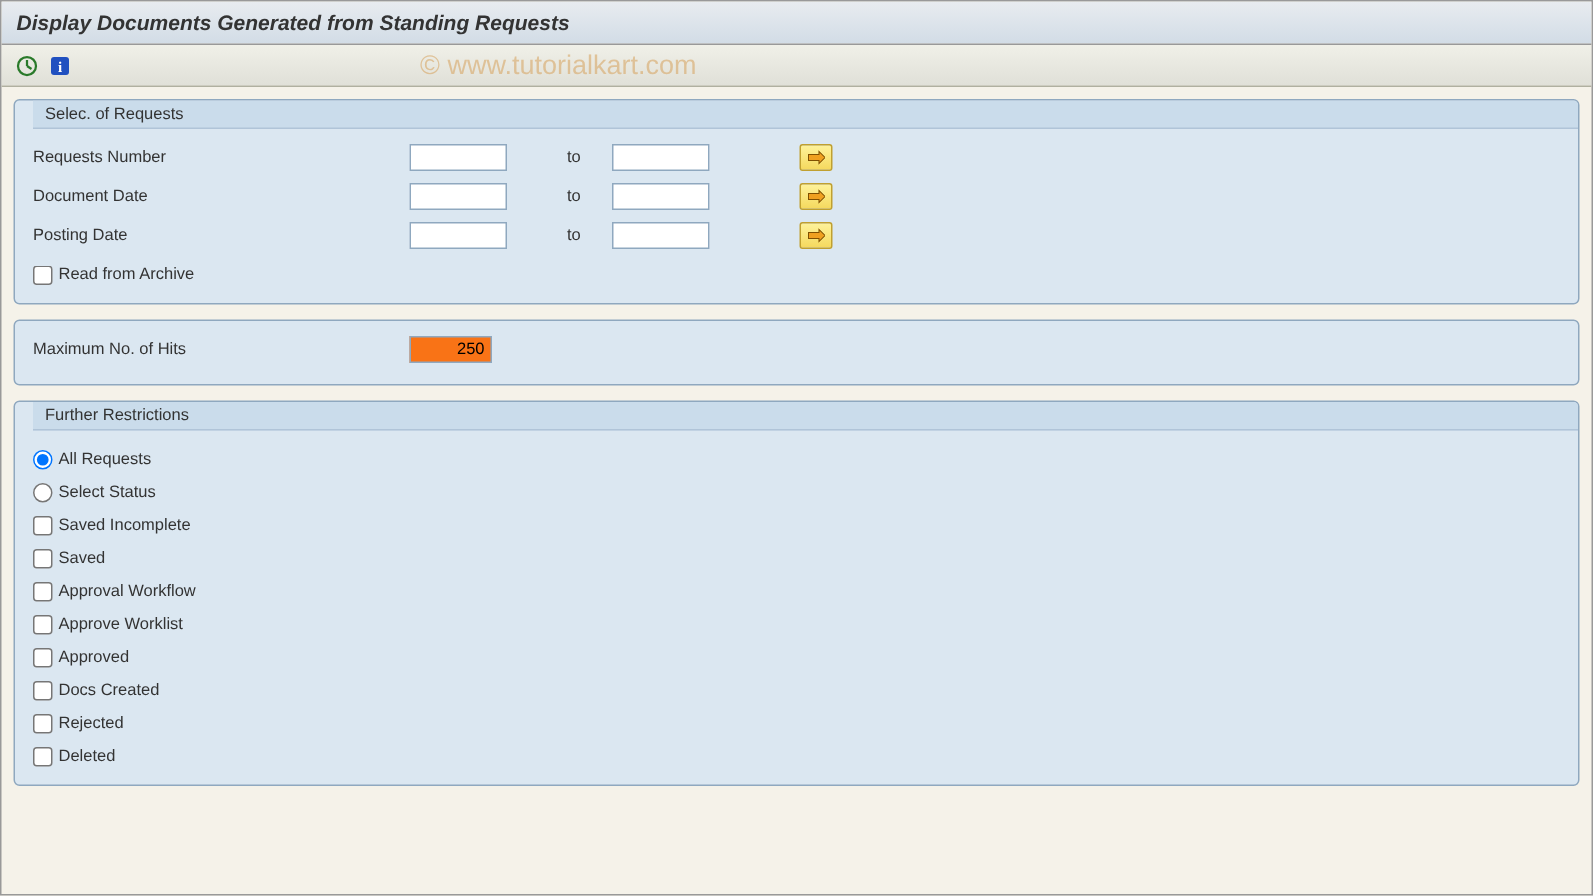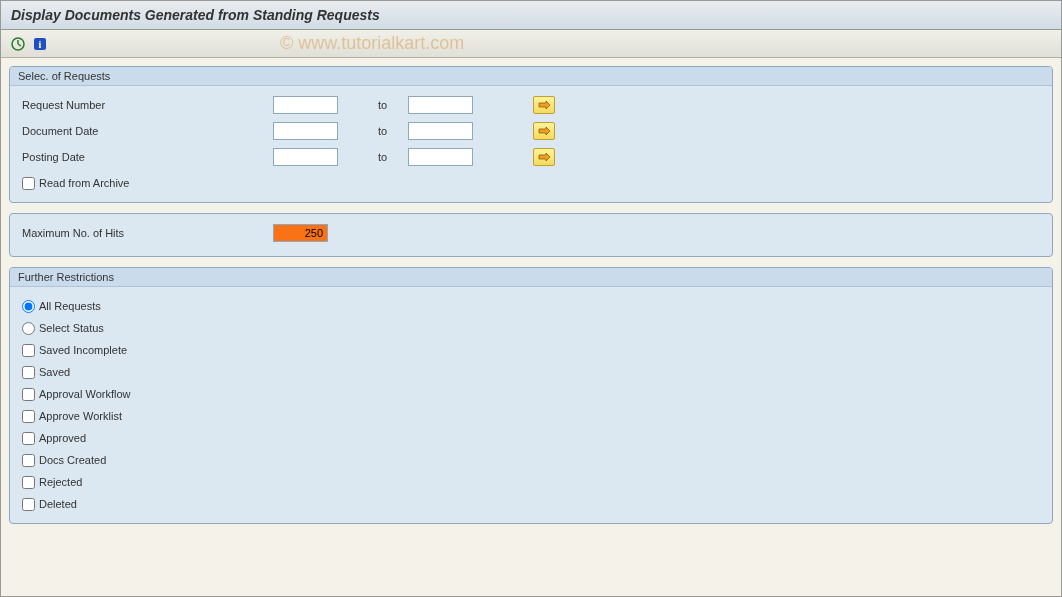--- a/index.html
+++ b/index.html
@@ -61,20 +61,21 @@
       border-radius: 4px;
       margin-bottom: 10px;
       overflow: hidden;
     }
     .group-title {
       background: #cadceb;
       padding: 3px 8px;
       font-size: 11px;
       color: #333;
       border-bottom: 1px solid #b0c4d8;
+      margin-left: 12px;
     }
     .group-body {
       padding: 8px 8px 8px 8px;
     }
     .form-row {
       display: flex;
       align-items: center;
       margin-bottom: 4px;
       height: 22px;
     }
@@ -163,21 +164,21 @@
   </span>
   <span class="watermark">© www.tutorialkart.com</span>
 </div>
 
 <div class="content">
 
   <div class="group-box">
     <div class="group-title">Selec. of Requests</div>
     <div class="group-body">
       <div class="form-row">
-        <span class="label-col">Request Number</span>
+        <span class="label-col">Requests Number</span>
         <input class="input-field from" type="text" style="">
         <span class="to-label">to</span>
         <input class="input-field to" type="text" style="">
         <span class="arrow-btn">
           <svg width="12" height="10" viewBox="0 0 12 10">
               <path d="M1 1 L8 1 L8 -1 L12 3 L8 7 L8 5 L1 5 Z" transform="translate(0,2)" fill="#f0a020" stroke="#805000" stroke-width="0.7"></path>
             </svg>
         </span>
       </div>
       <div class="form-row">

